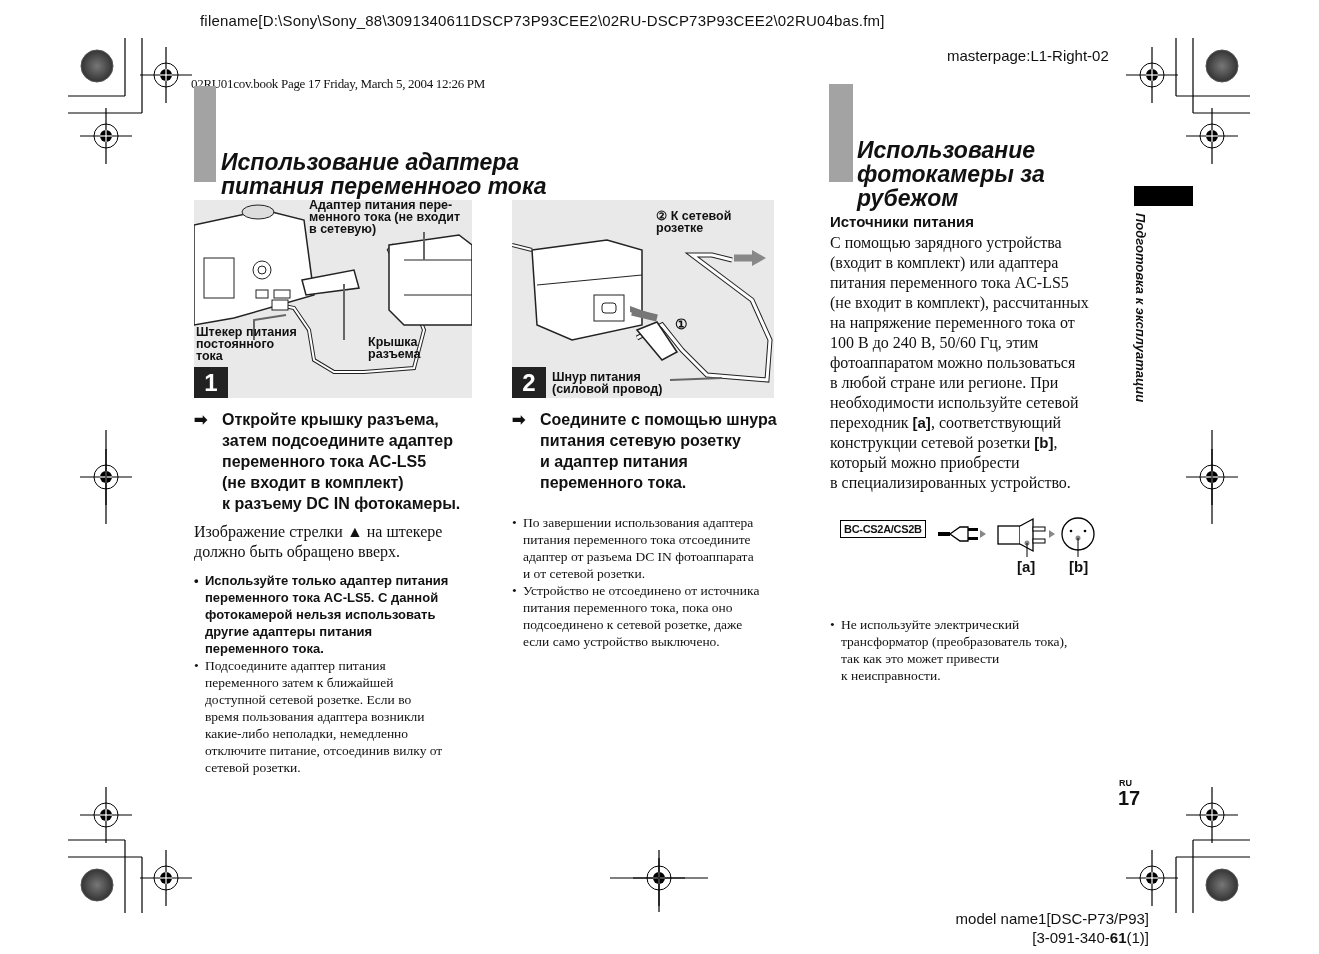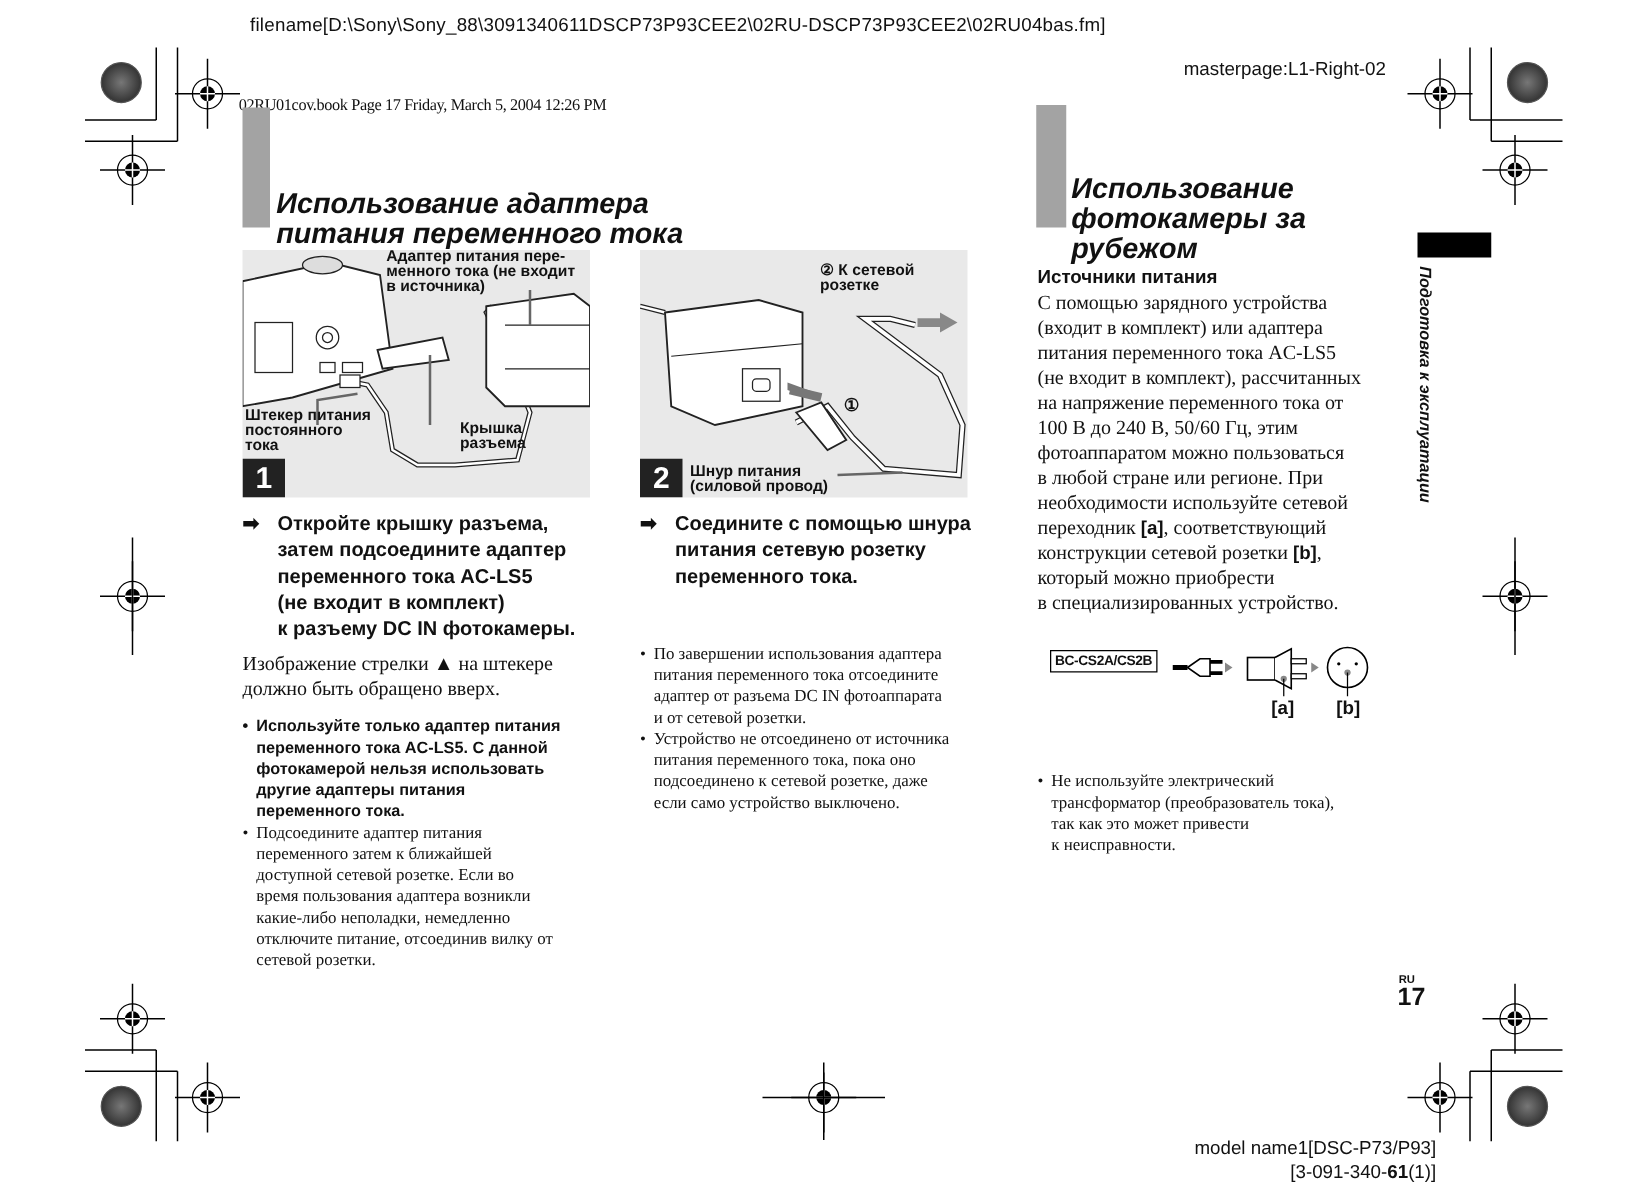--- a/index.html
+++ b/index.html
@@ -118,21 +118,21 @@
     <line x1="210" y1="60" x2="278" y2="60" stroke="#222"></line>
     <line x1="210" y1="95" x2="278" y2="95" stroke="#222"></line>
 
     <line x1="230" y1="32" x2="230" y2="60" stroke="#666" stroke-width="2"></line>
     <line x1="150" y1="84" x2="150" y2="140" stroke="#666" stroke-width="2"></line>
     <path d="M60,140 L60,120 L92,115" fill="none" stroke="#666" stroke-width="2"></path>
   </svg>
   <div class="abs fig-label" style="left:115px;top:-1px;">
     <div>Адаптер питания пере-</div>
     <div>менного тока (не входит</div>
-    <div>в источника)</div>
+    <div>в сетевую)</div>
   </div>
   <div class="abs fig-label" style="left:2px;top:126px;">
     <div>Штекер питания</div>
     <div>постоянного</div>
     <div>тока</div>
   </div>
   <div class="abs fig-label" style="left:142px;top:136px;margin-left:32px;">
     <div>Крышка</div>
     <div>разъема</div>
   </div>
@@ -201,20 +201,21 @@
     <div>Шнур питания</div>
     <div>(силовой провод)</div>
   </div>
 </div>
 
 <div class="abs instr" style="left:512px;top:409px;width:290px;">
   <span class="arrow">➡</span>
   <div style="padding-left:28px;" id="instr2">
       <div>Соедините с помощью шнура</div>
       <div>питания сетевую розетку</div>
+      <div>и адаптер питания</div>
       <div>переменного тока.</div>
     </div>
 </div>
 
 <div class="abs note serif" style="left:512px;top:514px;width:290px;font-size:13.5px;">
   <div class="bullet" id="midnote0">
       <div>По завершении использования адаптера</div>
       <div>питания переменного тока отсоедините</div>
       <div>адаптер от разъема DC IN фотоаппарата</div>
       <div>и от сетевой розетки.</div>

